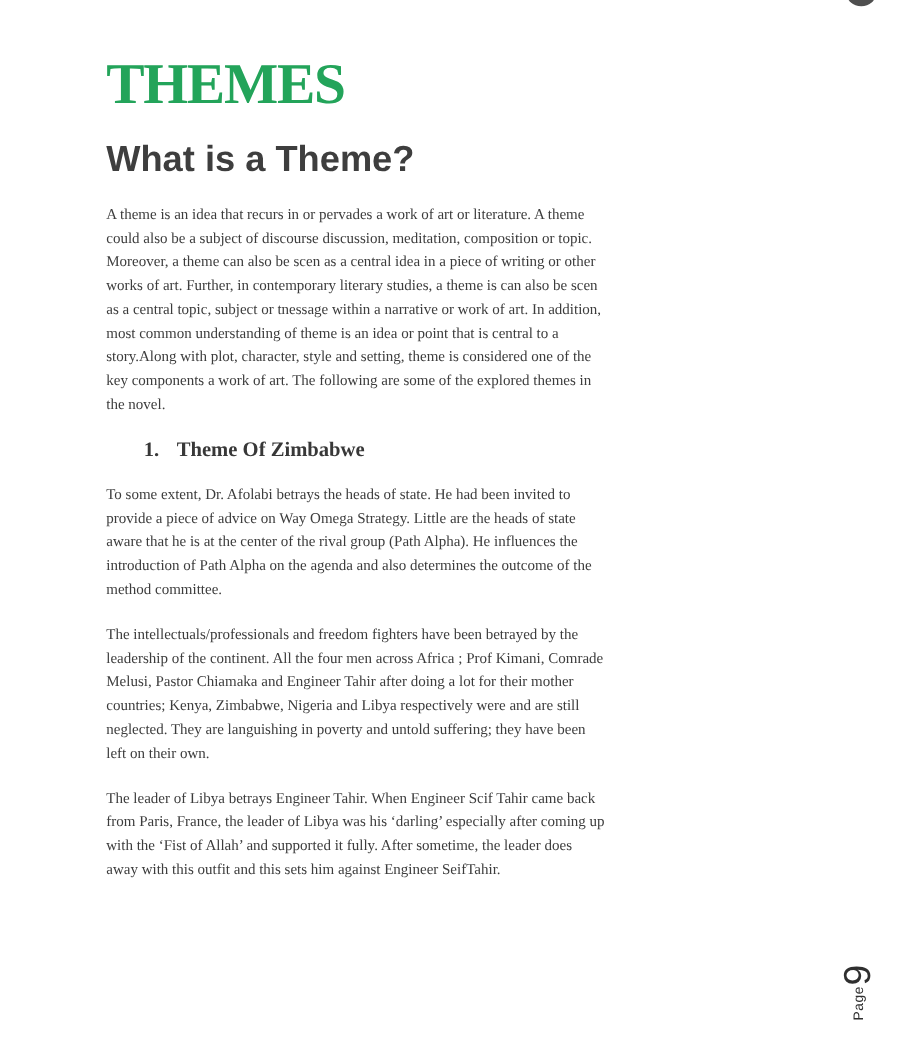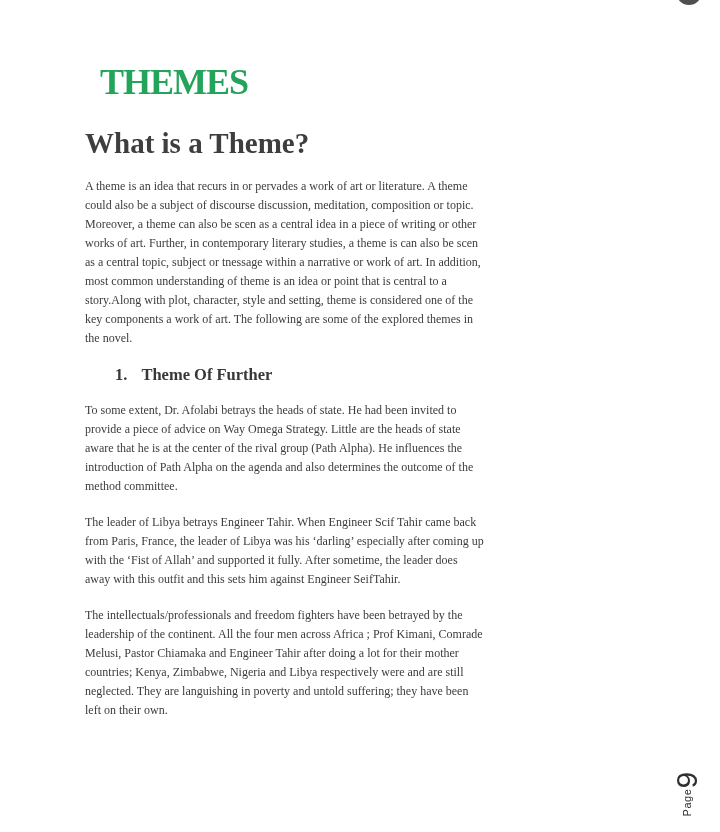--- a/index.html
+++ b/index.html
@@ -27,28 +27,28 @@
     top:-17px;
     left:677px;
     width:24px;
     height:22px;
     border-radius:50%;
     background:var(--icon-gray);
   }
   .title{
     font-family:"Liberation Serif",serif;
     font-weight:bold;
-    font-size:36px;
+    font-size:46px;
     line-height:46px;
     letter-spacing:-1px;
     color:var(--accent-green);
-    margin:15px;
+    margin:0;
   }
   .subtitle{
-    font-family:Liberation Serif, serif;
+    font-family:Liberation Sans, sans-serif;
     font-weight:bold;
     font-size:29px;
     line-height:34px;
     color:var(--heading-text);
     margin:21px 0 12px 0;
   }
   .para{
     font-size:12px;
     line-height:19px;
     color:var(--body-text);
@@ -104,40 +104,40 @@
 could also be a subject of discourse discussion, meditation, composition or topic.
 Moreover, a theme can also be scen as a central idea in a piece of writing or other
 works of art. Further, in contemporary literary studies, a theme is can also be scen
 as a central topic, subject or tnessage within a narrative or work of art. In addition,
 most common understanding of theme is an idea or point that is central to a
 story.Along with plot, character, style and setting, theme is considered one of the
 key components a work of art. The following are some of the explored themes in
 the novel.</p>
 
   <div class="list-heading">
-    <span class="num">1.</span><span>Theme Of Further</span>
+    <span class="num">1.</span><span>Theme Of Zimbabwe</span>
   </div>
 
   <p class="para">To some extent, Dr. Afolabi betrays the heads of state. He had been invited to
 provide a piece of advice on Way Omega Strategy. Little are the heads of state
 aware that he is at the center of the rival group (Path Alpha). He influences the
 introduction of Path Alpha on the agenda and also determines the outcome of the
 method committee.</p>
 
-  <p class="para">The leader of Libya betrays Engineer Tahir. When Engineer Scif Tahir came back
-from Paris, France, the leader of Libya was his ‘darling’ especially after coming up
-with the ‘Fist of Allah’ and supported it fully. After sometime, the leader does
-away with this outfit and this sets him against Engineer SeifTahir.</p>
-
   <p class="para">The intellectuals/professionals and freedom fighters have been betrayed by the
 leadership of the continent. All the four men across Africa ; Prof Kimani, Comrade
 Melusi, Pastor Chiamaka and Engineer Tahir after doing a lot for their mother
 countries; Kenya, Zimbabwe, Nigeria and Libya respectively were and are still
 neglected. They are languishing in poverty and untold suffering; they have been
 left on their own.</p>
+
+  <p class="para">The leader of Libya betrays Engineer Tahir. When Engineer Scif Tahir came back
+from Paris, France, the leader of Libya was his ‘darling’ especially after coming up
+with the ‘Fist of Allah’ and supported it fully. After sometime, the leader does
+away with this outfit and this sets him against Engineer SeifTahir.</p>
 
 
   <div class="pagenum">
     <span class="pg-word">Page</span>
       <span class="pg-digit">9</span>
   </div>
 
 </div>
 
 </body></html>

